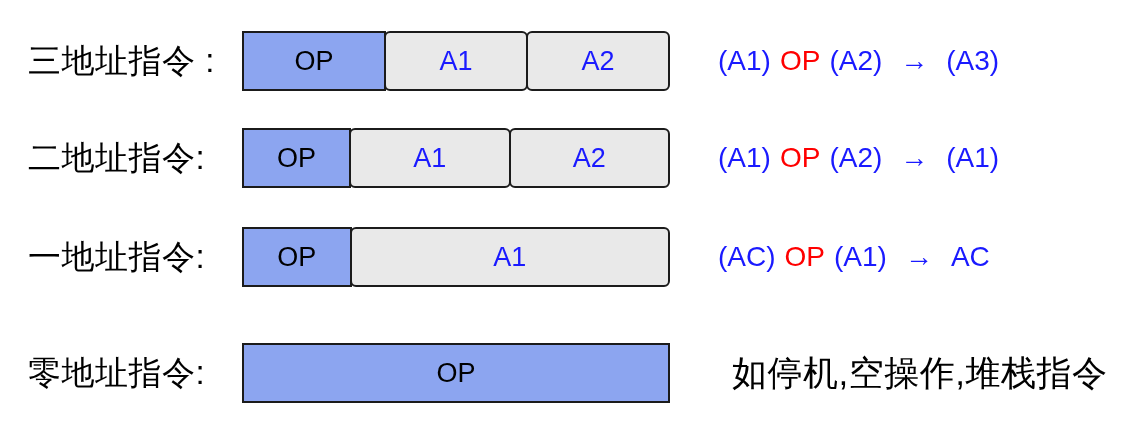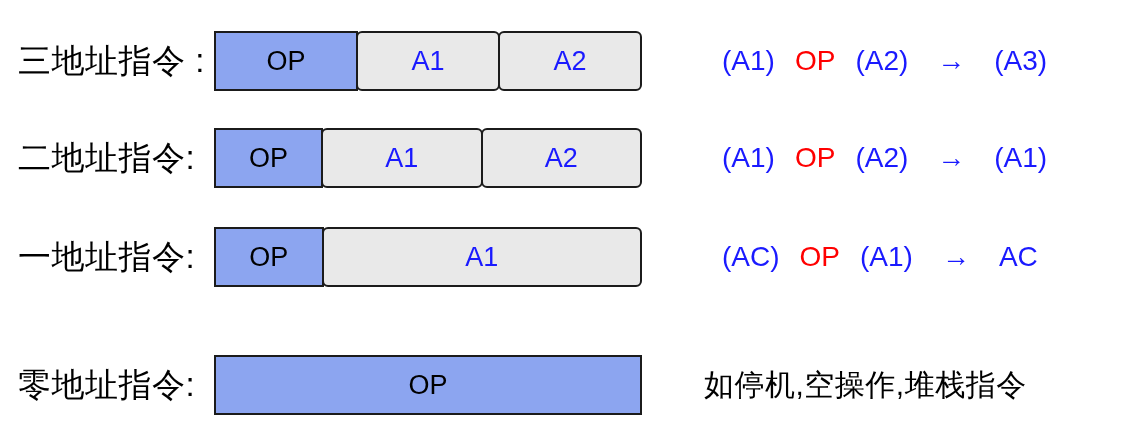--- a/index.html
+++ b/index.html
@@ -14,25 +14,25 @@
     position:absolute;
     left:0;
     display:flex;
     align-items:center;
     height:60px;
     white-space:nowrap;
   }
   .row1 { top:31px; }
   .row2 { top:128px; }
   .row3 { top:227px; }
-  .row4 { top:355px;justify-content:center; }
+  .row4 { top:343px;justify-content:center; }
   .label {
     box-sizing:border-box;
-    width:214px;
-    padding-left:18px;
+    width:242px;
+    padding-left:28px;
     font-size:33px;
     color:#000000;
     letter-spacing:0.5px;
   }
   .boxes {
     display:flex;
     width:428px;
     height:60px;
   }
   .cell {
@@ -43,30 +43,30 @@
     border:2px solid var(--box_border);
     font-size:27px;
     margin-left:-2px;
   }
   .cell:first-child { margin-left:0; }
   .cell.op   { background:var(--op_fill);   color:#000000; }
   .cell.addr { background:var(--addr_fill); color:var(--blue_text);border-radius:6px; }
   .formula {
     display:flex;
     align-items:center;
-    margin-left:80px;
+    margin-left:48px;
     font-size:28px;
-    gap:20px;
+    gap:9px;
   }
   .blue  { color:var(--blue_text); }
   .red   { color:var(--red_text); }
   .arrow { margin:0 9px; font-size:28px; }
   .note {
     margin-left:62px;
-    font-size:30px;
+    font-size:35px;
     color:#000000;
     letter-spacing:0.5px;
   }
 </style>
 </head>
 <body>
 
 <div class="canvas">
 
   <div class="row row1">

